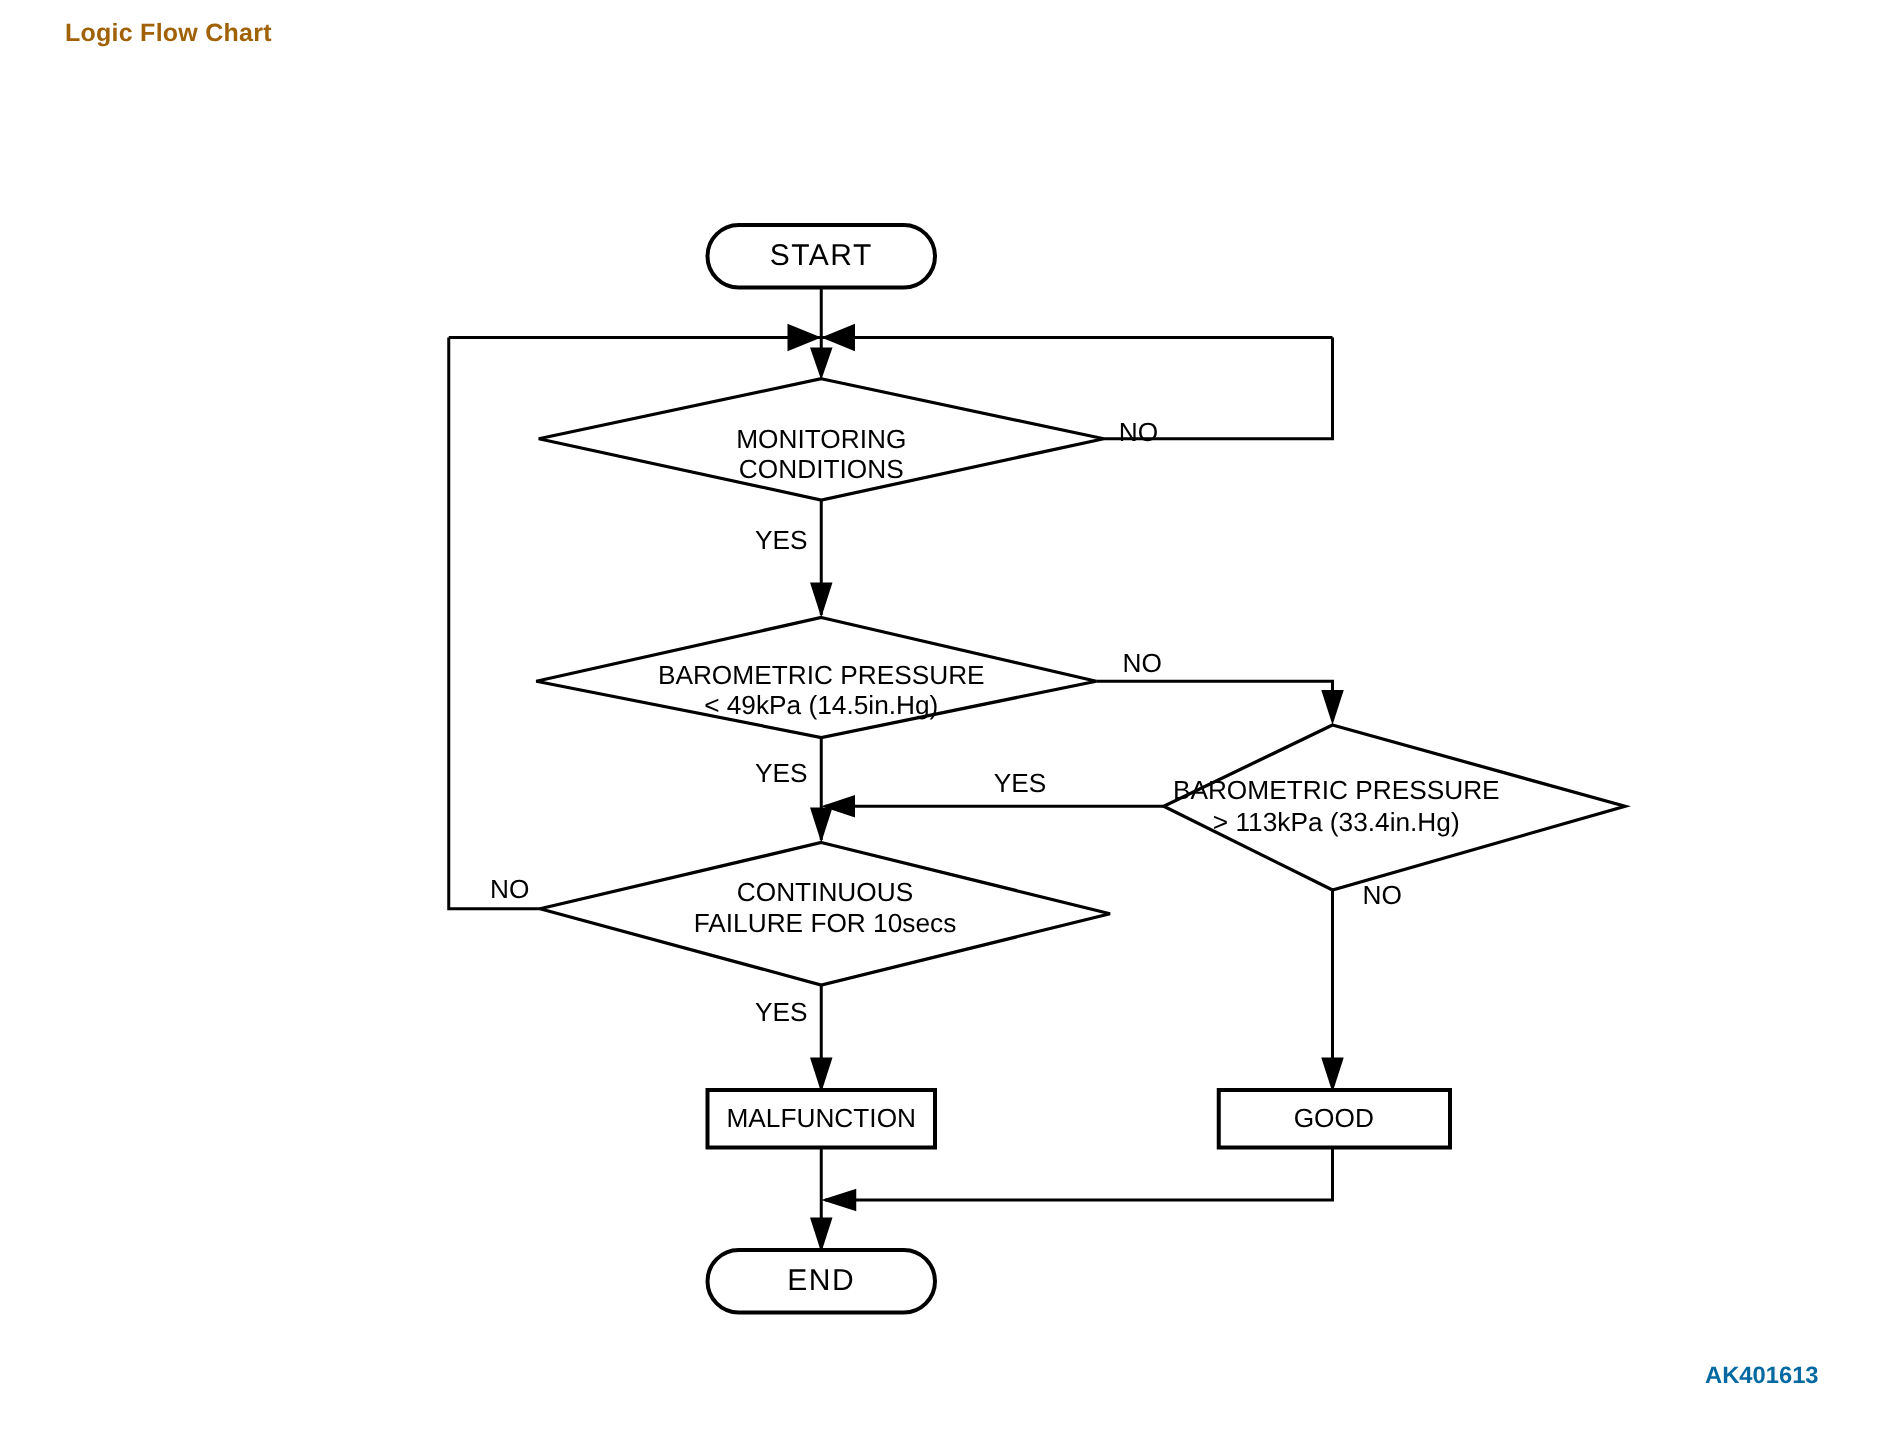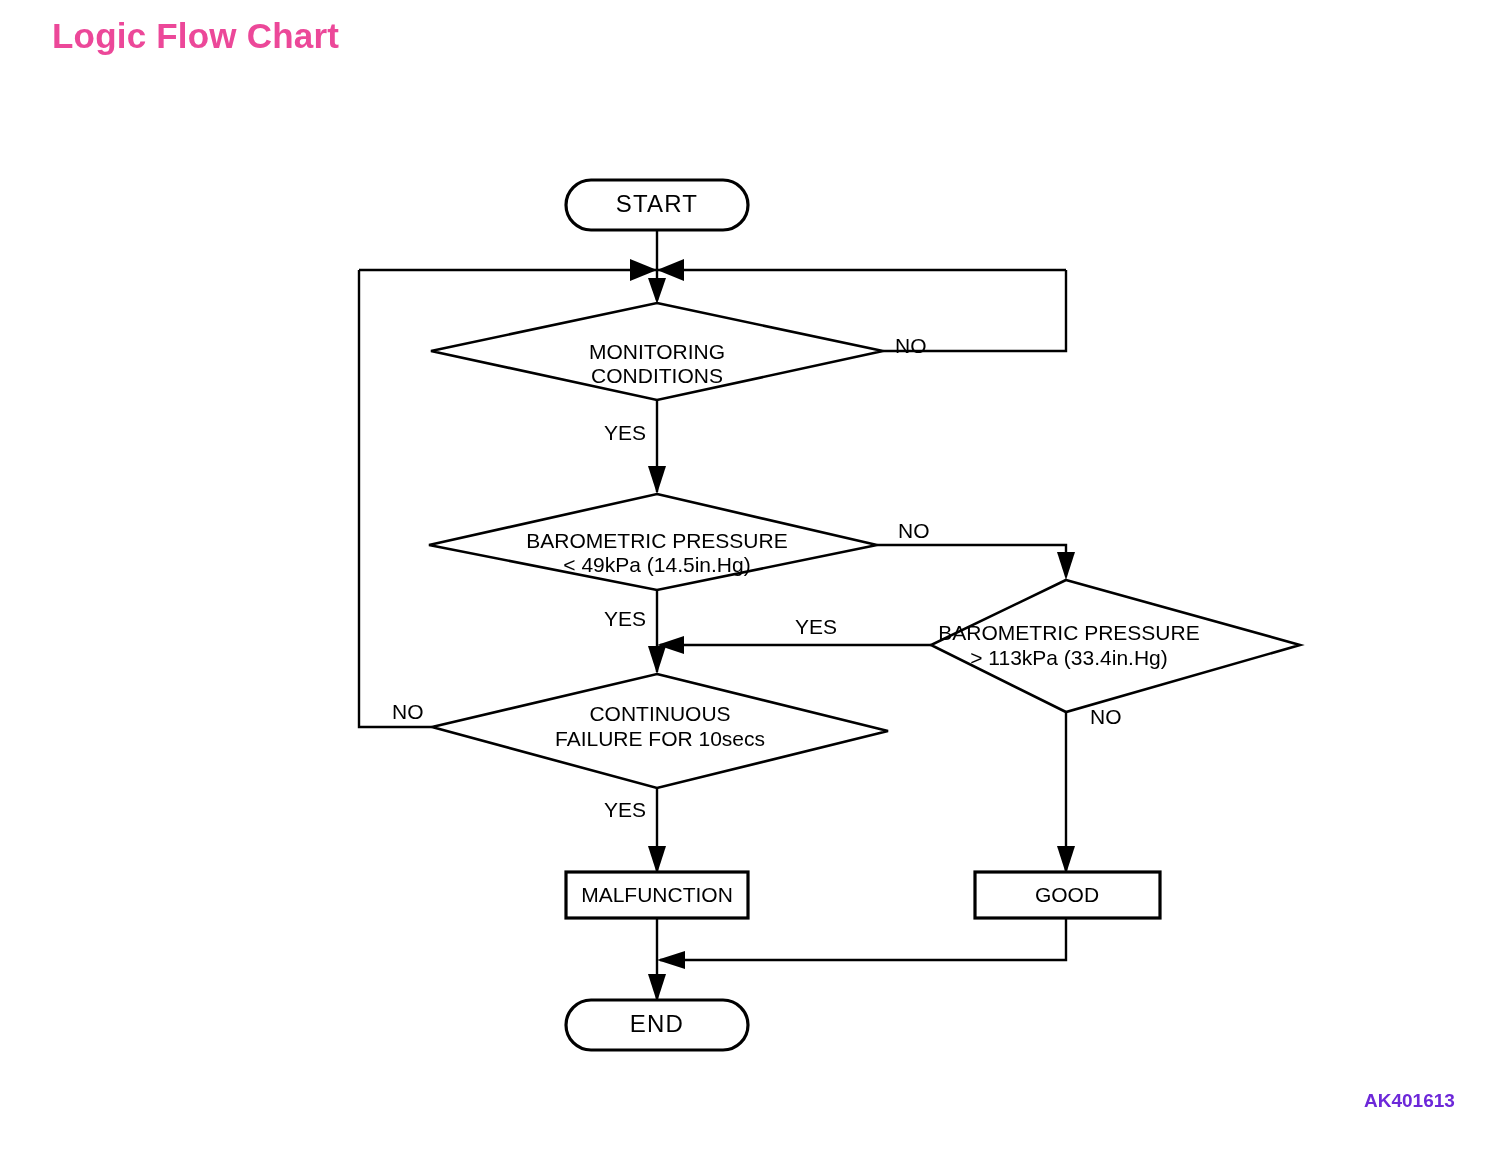--- a/index.html
+++ b/index.html
@@ -12,33 +12,33 @@
     height: 1150px;
     position: relative;
     font-family: "Liberation Sans", sans-serif;
     color: #000000;
     overflow: hidden;
   }
   #page-title {
     position: absolute;
     left: 52px;
     top: 16px;
-    font-size: 35px;
+    font-size: 20px;
     font-weight: bold;
     letter-spacing: 0.2px;
-    color: #ec4899;
+    color: #a16207;
     white-space: nowrap;
   }
   #figure-code {
     position: absolute;
     left: 1364px;
     top: 1090px;
     font-size: 19px;
     font-weight: bold;
-    color: #6d28d9;
+    color: #0369a1;
     white-space: nowrap;
   }
   #flow-svg {
     position: absolute;
     left: 0;
     top: 0;
     width: 1504px;
     height: 1150px;
   }
   .node-shape {

